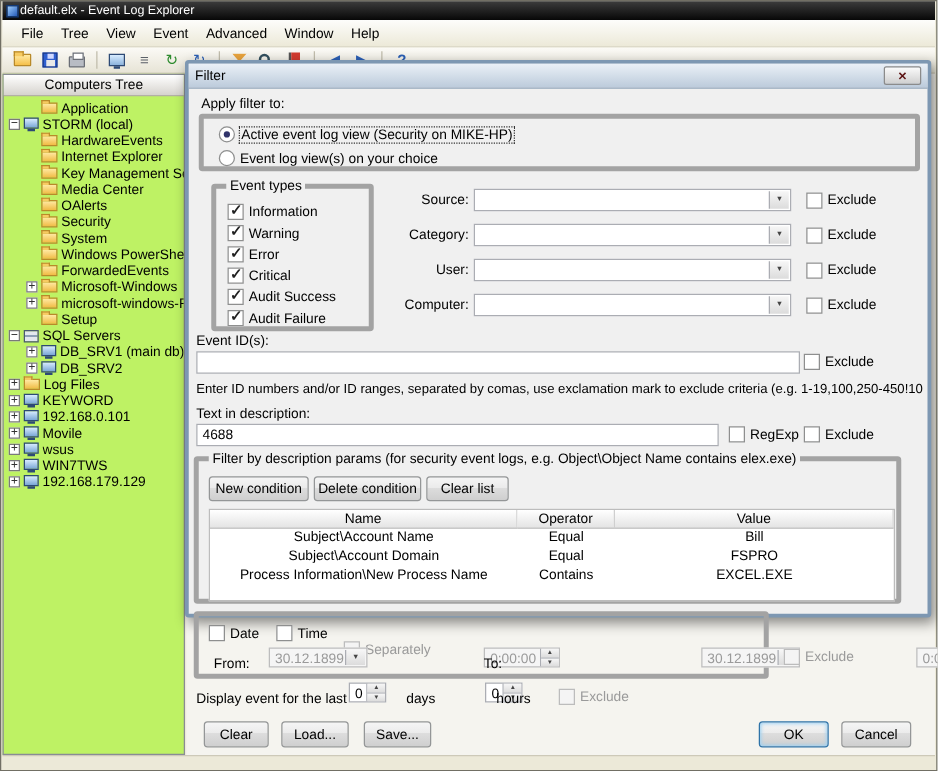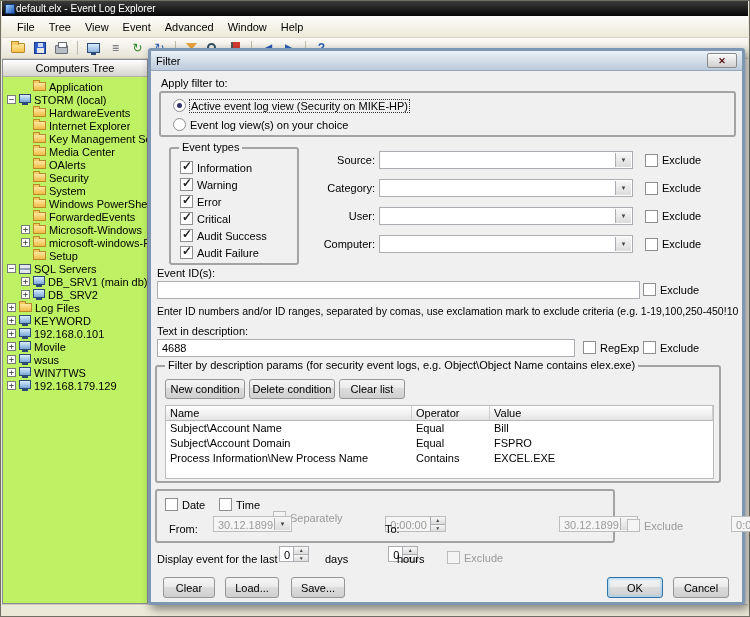--- a/index.html
+++ b/index.html
@@ -58,32 +58,32 @@
   .ic-folder::before { content:""; position:absolute; top:-3px; left:-1px; width:5px; height:2px; background:#f7cb62; border:1px solid #b98a2a; border-bottom:none; }
   .ic-computer { width:12px; height:9px; flex:none; border:1px solid #2d4a75; background:linear-gradient(#d8ecff,#7aa7d6); position:relative; margin-right:3px; margin-bottom:2px; }
   .ic-computer::after { content:""; position:absolute; bottom:-3px; left:2px; width:6px; height:2px; background:#2d4a75; }
   .ic-servers { width:12px; height:10px; flex:none; margin-right:3px; background:linear-gradient(#e3e8ef 0 3px,#8ea0b8 3px 5px,#e3e8ef 5px 8px,#8ea0b8 8px 10px); border:1px solid #4a5a70; }
   .tl { overflow:hidden; }
 
   .statusbar { position:absolute; left:1px; right:1px; bottom:1px; height:11px; background:#ece9d8; border-top:1px solid #cdc9b8; }
   .content-bg { position:absolute; left:148px; top:58px; right:1px; bottom:12px; background:#f5f4ef; }
 
   
-  .dialog { position:absolute; left:147px; top:47px; width:597px; height:557px;
+  .dialog { position:absolute; left:147px; top:47px; width:597px; height:446px;
     background:#f0f0f0; border:3px solid #7d97b2; border-radius:3px; box-shadow:3px 4px 10px rgba(0,0,0,.45); }
   .dlg-title { height:20px; background:linear-gradient(#eaf0f7,#bccbdb); border-bottom:1px solid #93a6bb;
     display:flex; align-items:center; padding:0 5px; }
   .dlg-title .txt { flex:1; }
   .close-btn { width:30px; height:15px; background:linear-gradient(#fafafa,#cfcfcf); border:1px solid #8b8b8b;
     border-radius:2px; display:flex; align-items:center; justify-content:center; }
   .close-btn::before { content:"\2715"; font-size:9px; font-weight:bold; color:#5a1010; }
   .dlg-body { position:relative; height:531px; }
 
   .abs { position:absolute; }
-  .gb { position:absolute; border:2px solid #a3a3a3; border-radius:3px; }
+  .gb { position:absolute; border:4px solid #a3a3a3; border-radius:3px; }
   .gb-label { position:absolute; top:-8px; left:8px; background:#f0f0f0; padding:0 3px; white-space:nowrap; }
 
   
   .radio { width:13px; height:13px; flex:none; border:1px solid #8e8f8f; border-radius:50%; background:#fff; position:relative; }
   .radio.sel::after { content:""; position:absolute; left:3px; top:3px; width:5px; height:5px; border-radius:50%; background:#31346b; }
   .cb { width:13px; height:13px; flex:none; border:1px solid #8e8f8f; background:#fff; position:relative; }
   .cb.checked::after { content:"\2713"; position:absolute; left:1px; top:-3px; font-size:12px; font-weight:bold; color:#222; }
   .crow { display:flex; align-items:center; gap:4px; white-space:nowrap; }
   .focus-dotted { outline:1px dotted #333; padding:0 1px; }
   .dis .cb { border-color:#bcbcbc; background:#f4f4f4; }
@@ -425,21 +425,21 @@
       <div class="crow abs" style="left:432px; top:270px;">
           <span class="cb"></span>
           <span class="lab">RegExp</span>
         </div>
       <div class="crow abs" style="left:492px; top:270px;">
           <span class="cb"></span>
           <span class="lab">Exclude</span>
         </div>
 
       
-      <div class="gb" style="left:4px; top:294px; width:566px; height:118px;">
+      <div class="gb" style="left:4px; top:294px; width:566px; height:118px;text-align:center;">
         <span class="gb-label">Filter by description params (for security event logs, e.g. Object\Object Name contains elex.exe)</span>
         <div class="btn inline" style="position:absolute; left:8px; top:12px; width:80px; height:20px;">
             <span>New condition</span>
           </div>
         <div class="btn inline" style="position:absolute; left:92px; top:12px; width:86px; height:20px;">
             <span>Delete condition</span>
           </div>
         <div class="btn inline" style="position:absolute; left:182px; top:12px; width:66px; height:20px;">
             <span>Clear list</span>
           </div>

